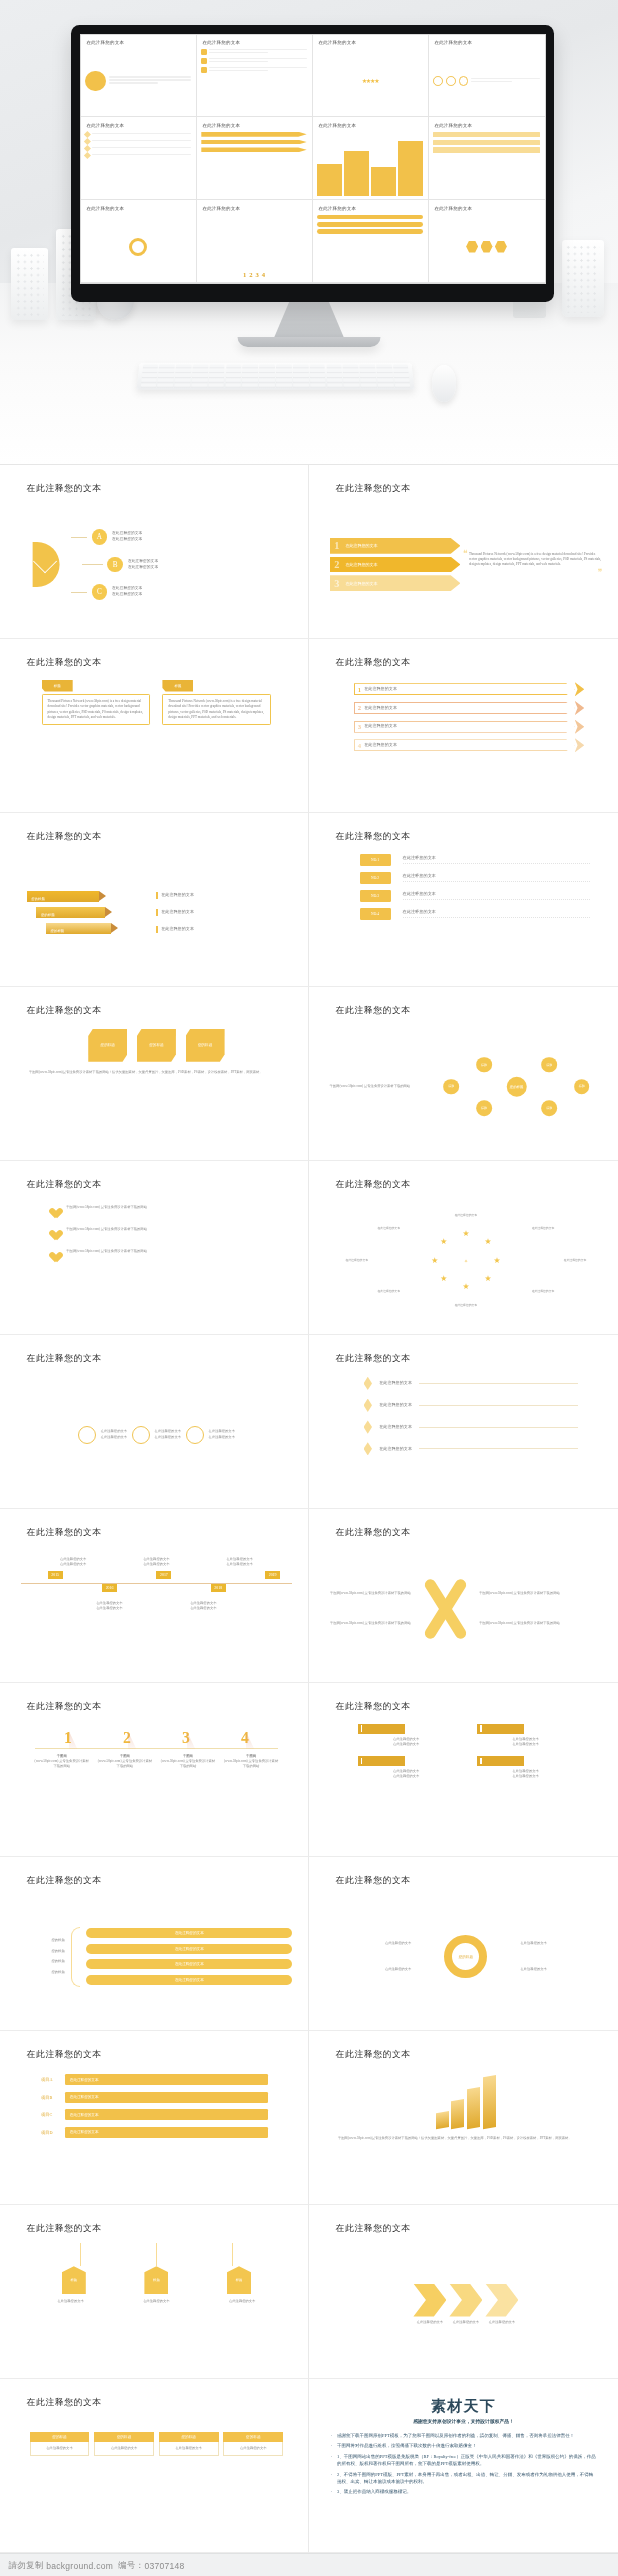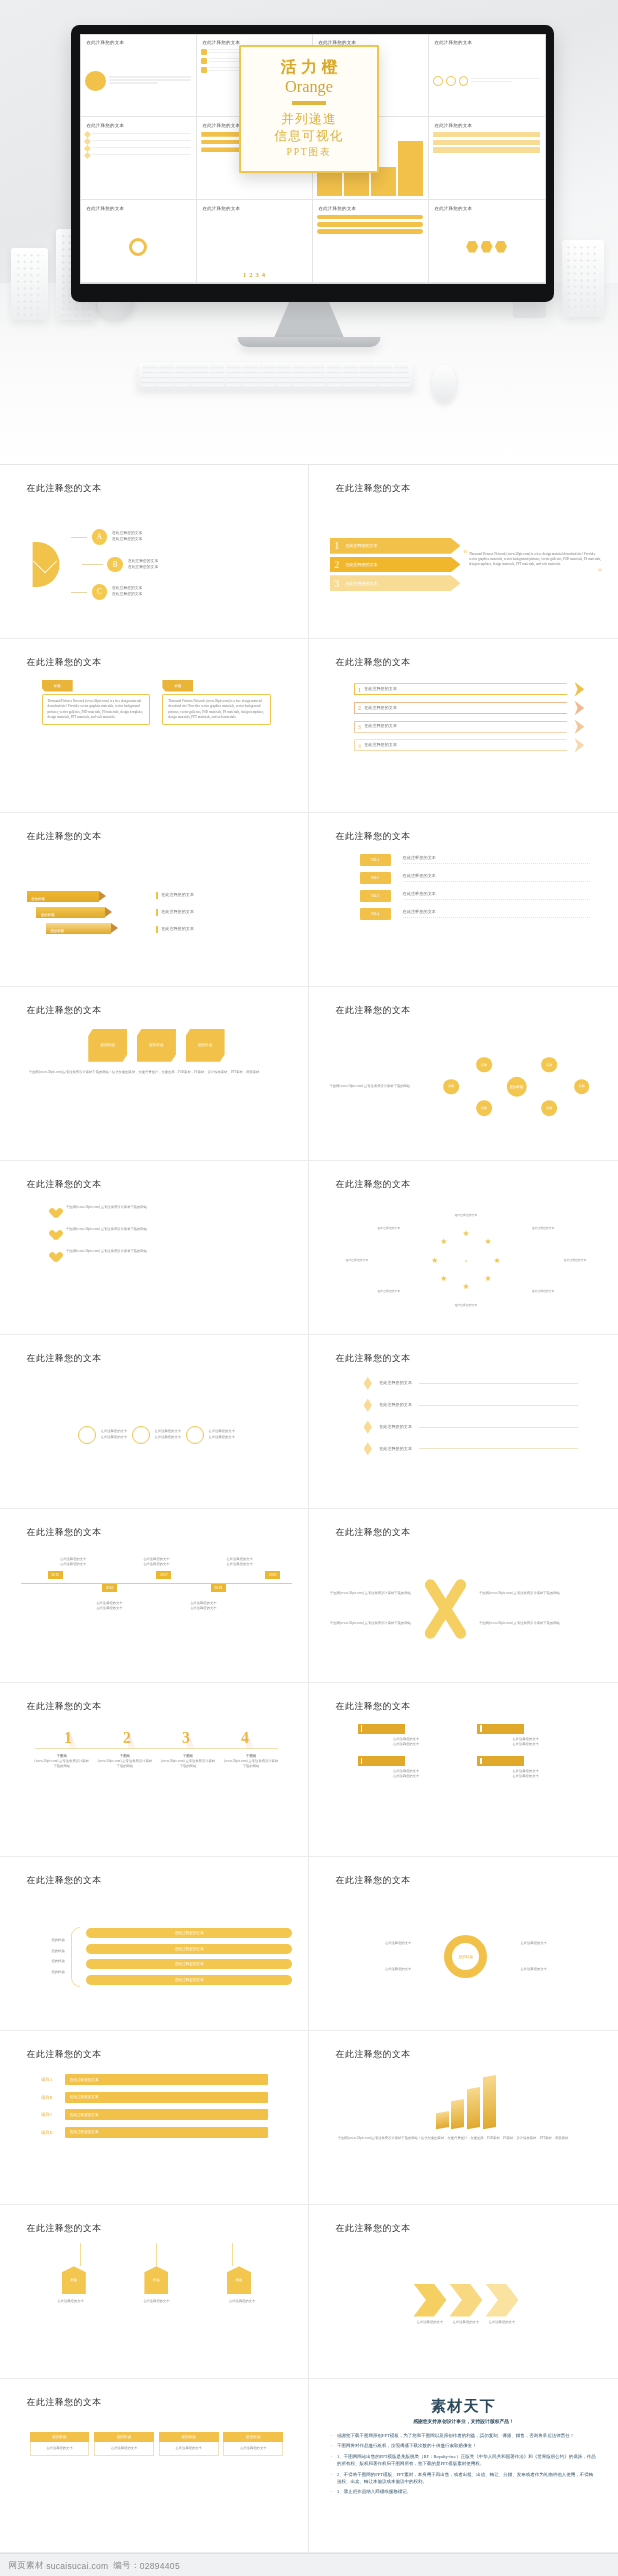--- a/index.html
+++ b/index.html
@@ -473,28 +473,20 @@
           <div class="key"></div>
           <div class="key"></div>
           <div class="key"></div>
           <div class="key"></div>
           <div class="key"></div>
           <div class="key"></div>
         </div>
       </div>
     <div class="mouse"></div>
 
-    <div class="title-card">
-      <div class="tc-cn">活力橙</div>
-      <div class="tc-en">Orange</div>
-      <div class="tc-rule"></div>
-      <div class="tc-l1">并列递進</div>
-      <div class="tc-l2">信息可视化</div>
-      <div class="tc-l3">PPT图表</div>
-    </div>
   </section>
 
   <div class="grid" id="slide-grid">
       <div class="slide">
           <div class="s-title">在此注释您的文本</div>
           <div class="s-canvas">
           <div style="display:flex;align-items:center;gap:6px;height:100%;padding-left:12px">
       <div class="half"></div>
       <div style="flex:1;display:flex;flex-direction:column;gap:12px">
       <div class="row" style="gap:4.8px;margin-left:6px">
@@ -1102,19 +1094,19 @@
           </div>
           <div class="cp-item">
               <span class="cp-dot">·</span>
               <span>3、禁止把作品纳入商標或服務標记。</span>
           </div>
         </div>
       </div>
     </div>
 
   <div class="footer">
-    <span>网页素材</span>&nbsp;
-    <span>sucaisucai.com</span>&nbsp;&nbsp;
+    <span>請勿复制</span>&nbsp;
+    <span>background.com</span>&nbsp;&nbsp;
     <span>编号：</span>
-    <span>02894405</span>
+    <span>03707148</span>
   </div>
 </div>
 
 
 </body></html>

